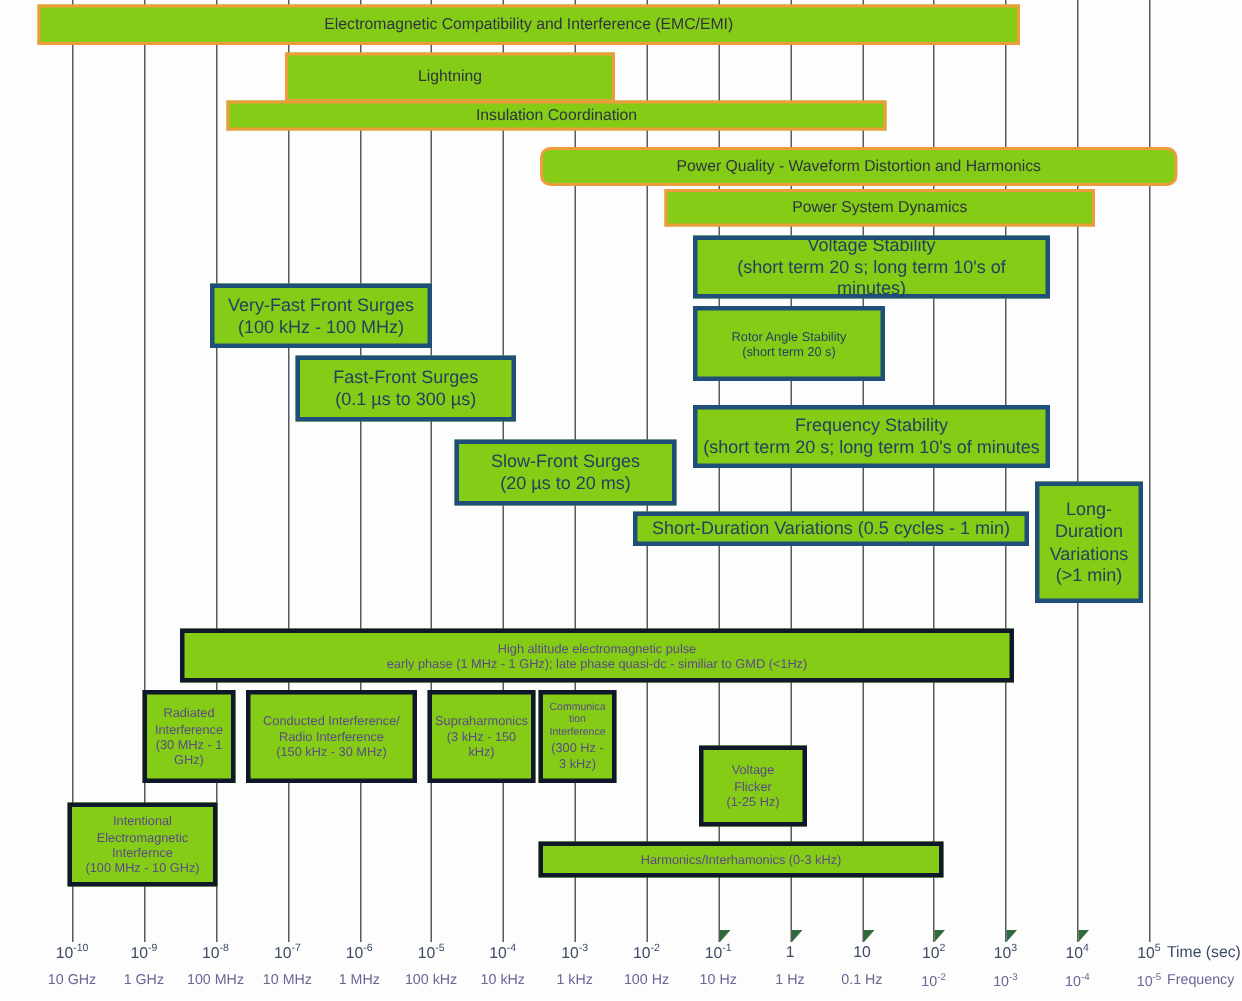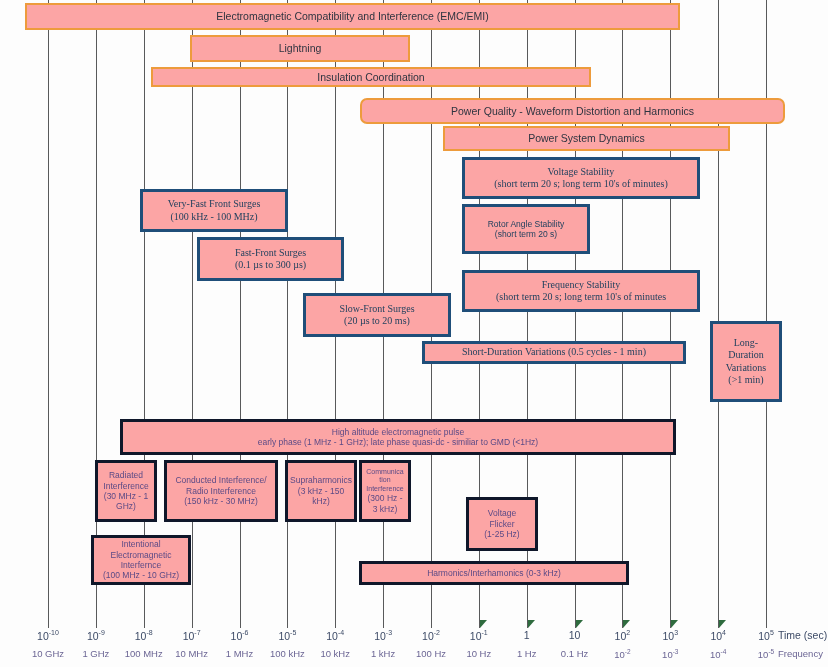--- a/index.html
+++ b/index.html
@@ -23,21 +23,21 @@
     z-index: 1;
   }
   
   .box {
     position: absolute;
     display: flex;
     flex-direction: column;
     align-items: center;
     justify-content: center;
     text-align: center;
-    background: #fca5a5;
+    background: #84cc16;
     z-index: 5;
     line-height: 1.22;
     padding: 1px 2px;
   }
   .box .l1, .box .l2, .box .l3, .box .l4 { display: block; width: 100%; }
 
   .box.orange {
     border: 2px solid #ED9B3C;
     color: #2e3440;
   }
@@ -89,21 +89,21 @@
   }
   .axis-name.freq { color: #6b6594; font-size: 9.5px; }
   .arrow-marker {
     position: absolute;
     width: 0; height: 0;
     border-left: 7px solid #2e6b3e;
     border-bottom: 8px solid transparent;
     z-index: 9;
   }
   .t-big   { font-size: 10.5px; }
-  .t-med   { font-size: 10px; font-family: Liberation Serif, serif; }
+  .t-med   { font-size: 12px; }
   .t-small { font-size: 8.5px; }
   .t-xsmall{ font-size: 7px; }
 </style>
 </head>
 <body>
 
 <div id="diagram">
 
   <div id="gridlines">
       <div class="gridline" style="left: 48px; top: 0px; height: 612px;"></div>
@@ -121,21 +121,21 @@
       <div class="gridline" style="left: 622.4px; top: 0px; height: 612px;"></div>
       <div class="gridline" style="left: 670.3px; top: 0px; height: 612px;"></div>
       <div class="gridline" style="left: 718.2px; top: 0px; height: 612px;"></div>
       <div class="gridline" style="left: 766px; top: 0px; height: 612px;"></div>
     </div>
 
   <div class="box orange t-big" style="left:25px; top:3px; width:655px; height:27px;">
     <span class="l1">Electromagnetic Compatibility and Interference (EMC/EMI)</span>
   </div>
 
-  <div class="box orange t-big" style="left:190px; top:35px; width:220px; height:27px;">
+  <div class="box orange t-big" style="left:190px; top:35px; width:220px; height:33px;">
     <span class="l1">Lightning</span>
   </div>
 
   <div class="box orange t-big" style="left:151px; top:67px; width:440px; height:20px;">
     <span class="l1">Insulation Coordination</span>
   </div>
 
   <div class="box orange t-big" style="left:360px; top:98px; width:425px; height:26px;border-radius:7px;">
     <span class="l1">Power Quality - Waveform Distortion and Harmonics</span>
   </div>
@@ -171,21 +171,21 @@
 
   <div class="box blue thick t-med" style="left:303px; top:293px; width:148px; height:44px;">
     <span class="l1">Slow-Front Surges</span>
     <span class="l2">(20 µs to 20 ms)</span>
   </div>
 
   <div class="box blue thick t-med" style="left:422px; top:341px; width:264px; height:23px;">
     <span class="l1">Short-Duration Variations (0.5 cycles - 1 min)</span>
   </div>
 
-  <div class="box blue thick t-med" style="left:690px; top:321px; width:72px; height:81px;margin-left:20px;">
+  <div class="box blue thick t-med" style="left:690px; top:321px; width:72px; height:81px;">
     <span class="l1">Long-</span>
     <span class="l2">Duration</span>
     <span class="l3">Variations</span>
     <span class="l4">(&gt;1 min)</span>
   </div>
 
   <div class="box purple thick t-small" style="left:120px; top:419px; width:556px; height:36px;">
     <span class="l1">High altitude electromagnetic pulse</span>
     <span class="l2">early phase (1 MHz - 1 GHz);  late phase quasi-dc - similiar to GMD (&lt;1Hz)</span>
   </div>
@@ -215,21 +215,21 @@
     <span class="l4 t-small">(300 Hz - 3 kHz)</span>
   </div>
 
 
   <div class="box purple thick t-small" style="left:466px; top:497px; width:72px; height:54px;">
     <span class="l1">Voltage</span>
     <span class="l2">Flicker</span>
     <span class="l3">(1-25 Hz)</span>
   </div>
 
-  <div class="box purple thick t-small" style="left:45px; top:535px; width:100px; height:50px;margin-left:46px;">
+  <div class="box purple thick t-small" style="left:45px; top:535px; width:100px; height:56px;">
     <span class="l1">Intentional</span>
     <span class="l2">Electromagnetic</span>
     <span class="l3">Interfernce</span>
     <span class="l4">(100 MHz - 10 GHz)</span>
   </div>
 
   <div class="box purple thick t-small" style="left:359px; top:561px; width:270px; height:24px;">
     <span class="l1">Harmonics/Interhamonics (0-3 kHz)</span>
   </div>
 

